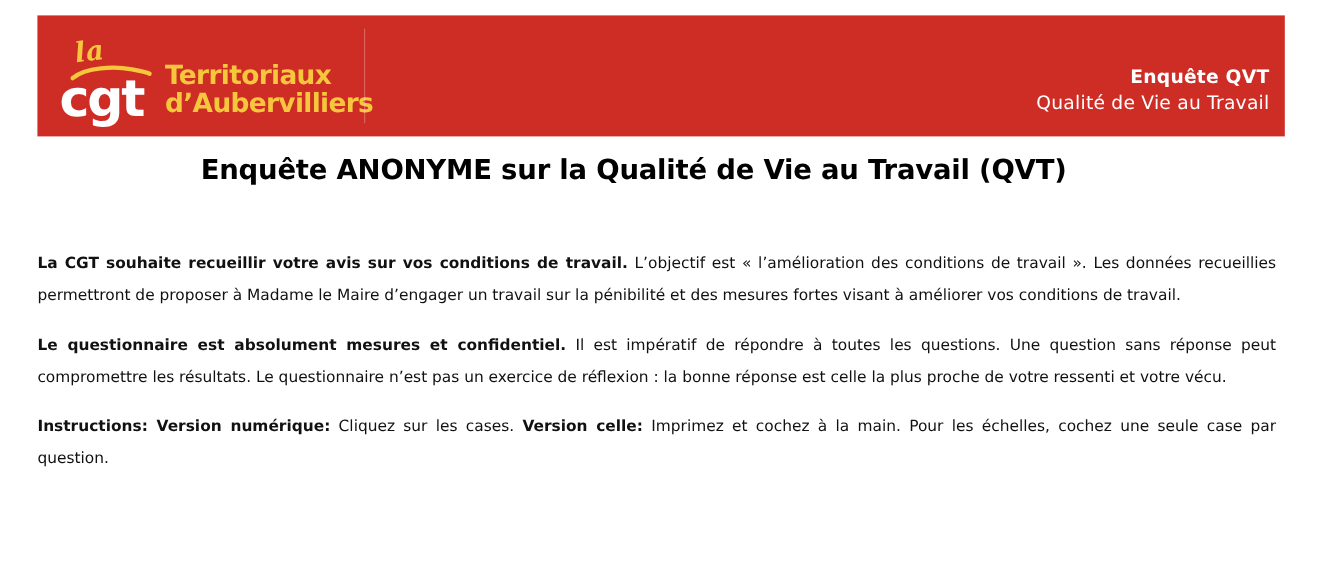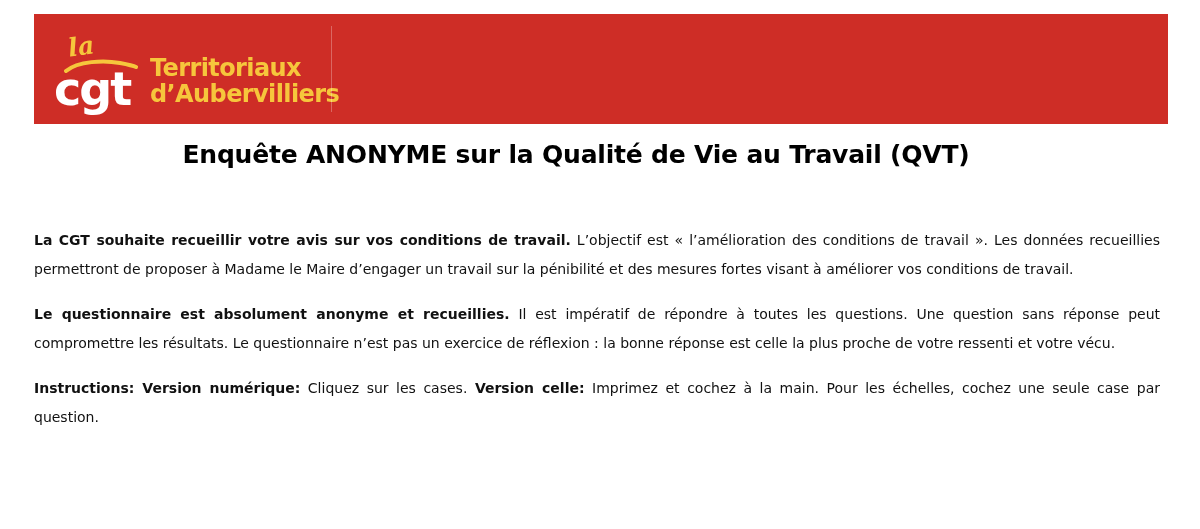--- a/index.html
+++ b/index.html
@@ -190,29 +190,33 @@
           <span class="cgt-word">cgt</span>
         </div>
         <div class="logo-words">
           <div>Territoriaux</div>
           <div>d’Aubervilliers</div>
         </div>
       </div>
 
       <div class="header-divider"></div>
 
+      <div class="header-right">
+        <div class="hr-title">Enquête QVT</div>
+        <div class="hr-sub">Qualité de Vie au Travail</div>
+      </div>
 
     </div>
   </div>
 
   <h1 class="doc-title">Enquête ANONYME sur la Qualité de Vie au Travail (QVT)</h1>
 
   <div class="body-area">
 
     <p class="para"><b>La CGT souhaite recueillir votre avis sur vos conditions de travail.</b><span> L’objectif est « l’amélioration des conditions de travail ».  Les données recueillies permettront de proposer à Madame le Maire d’engager un travail sur la pénibilité et des mesures fortes visant à améliorer vos conditions de travail.</span></p>
 
-    <p class="para"><b>Le questionnaire est absolument anonyme et recueillies.</b><span> Il est impératif de répondre à toutes les questions.  Une question sans réponse peut compromettre les résultats.  Le questionnaire n’est pas un exercice de réflexion : la bonne réponse est celle la plus proche de votre ressenti et votre vécu.</span></p>
+    <p class="para"><b>Le questionnaire est absolument mesures et confidentiel.</b><span> Il est impératif de répondre à toutes les questions.  Une question sans réponse peut compromettre les résultats.  Le questionnaire n’est pas un exercice de réflexion : la bonne réponse est celle la plus proche de votre ressenti et votre vécu.</span></p>
 
     <p class="para"><b>Instructions:</b><b> Version numérique:</b><span> Cliquez sur les cases. </span><b>Version celle:</b><span> Imprimez et cochez à la main.  Pour les échelles, cochez une seule case par question.</span></p>
 
   </div>
 
 </div>
 
 </body></html>

